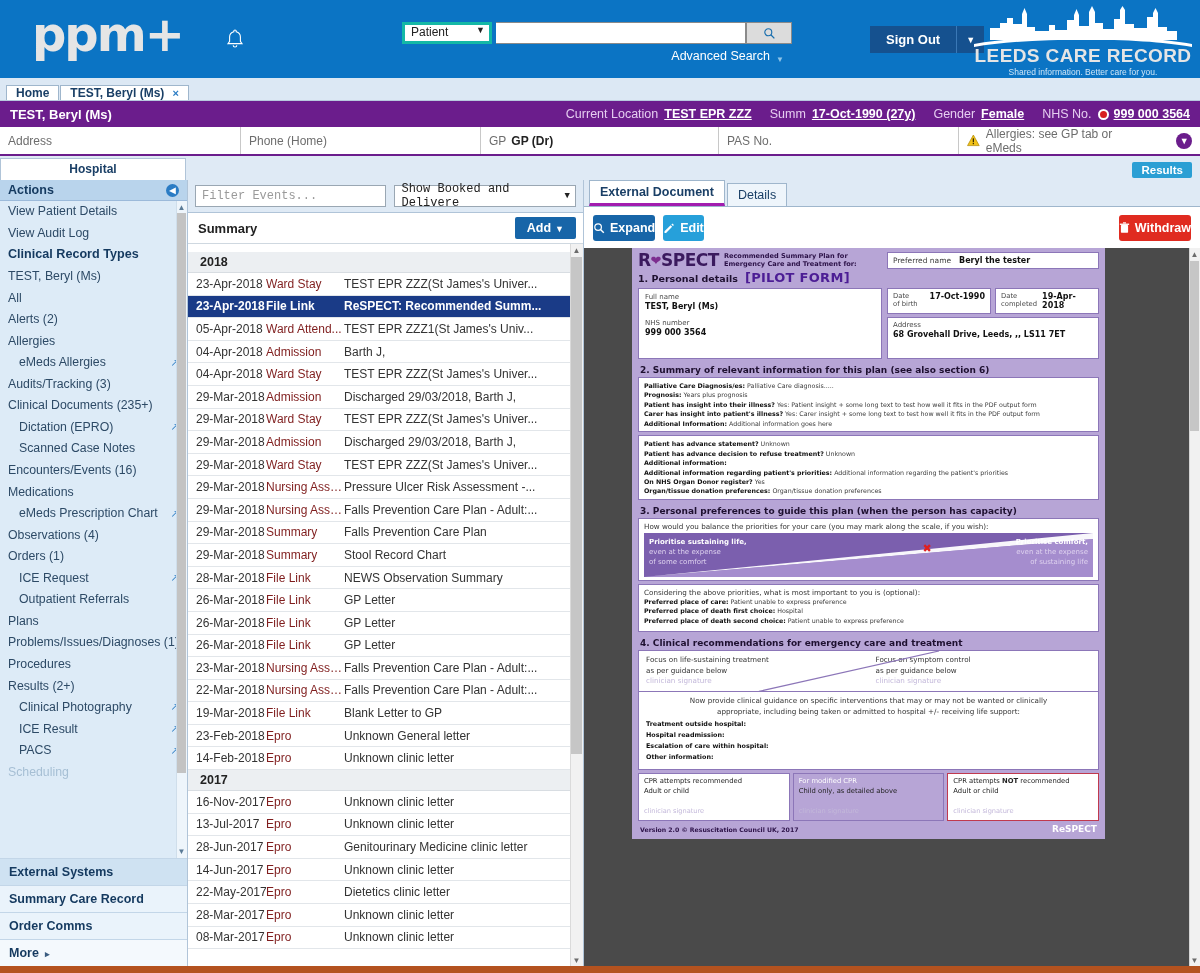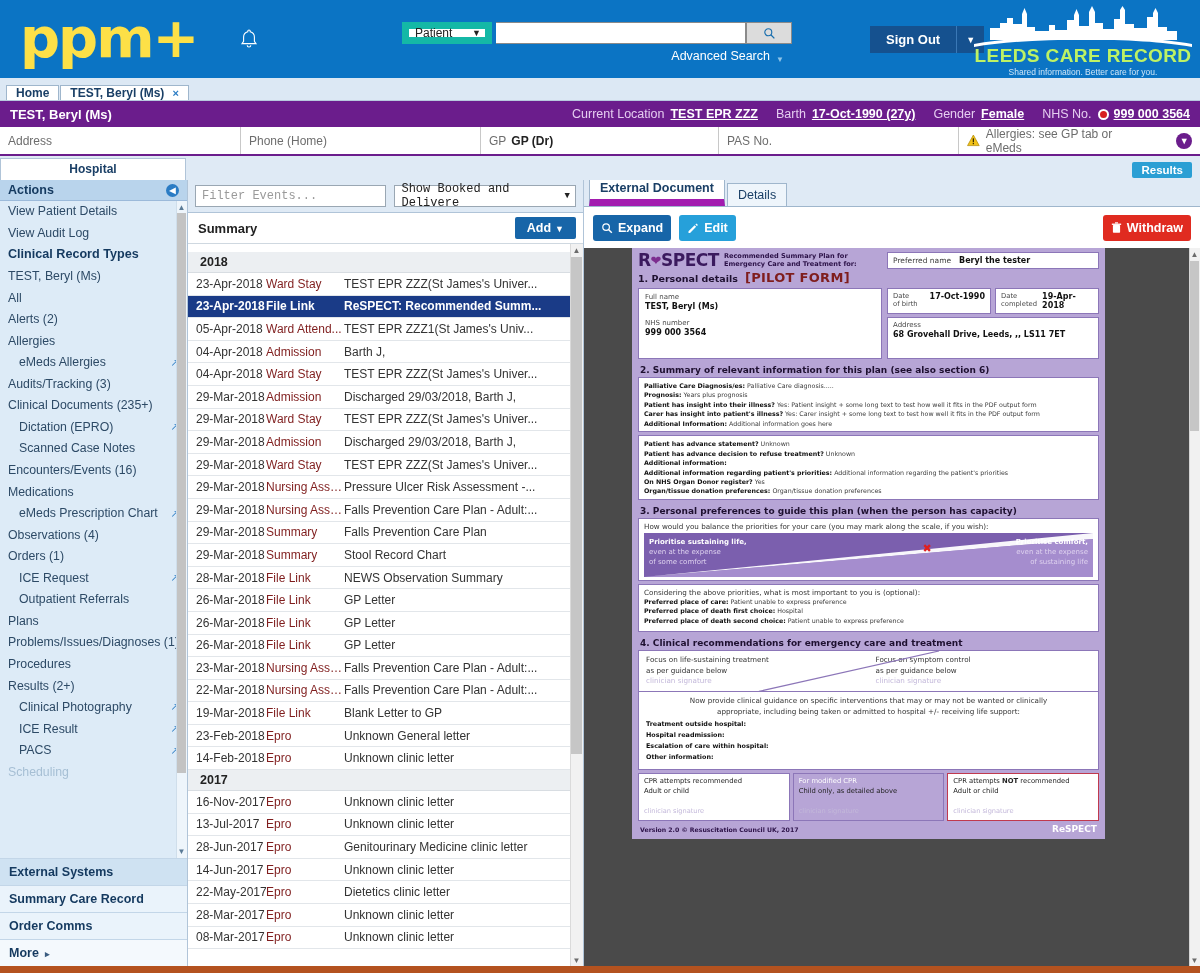--- a/index.html
+++ b/index.html
@@ -10,32 +10,32 @@
     font-size:12px; color:#222; background:#fff;
   }
   .app { width:1200px; height:973px; position:relative; display:flex; flex-direction:column; }
 
   
   .topbar {
     height:78px; background:#0b74c4; position:relative;
     display:flex; align-items:flex-start;
   }
   .logo-ppm {
-    color:#fde047; font-size:56px; font-weight:bold; letter-spacing:-2px;
+    color:#e5e5e5; font-size:48px; font-weight:bold; letter-spacing:-2px;
     font-family:"DejaVu Sans", sans-serif;
-    margin-left:20px; margin-top:10px; line-height:1;
+    margin-left:32px; margin-top:10px; line-height:1;
   }
   .bell { margin-left:42px; margin-top:28px; }
   .search-zone {
     position:absolute; left:402px; top:22px; width:390px;
   }
   .search-row { display:flex; align-items:stretch; }
   .search-type {
-    width:90px; height:22px; background:#fff; border:7px solid #14b8a6;
-    font-size:12px; display:flex; align-items:center; justify-content:space-between;
+    width:90px; height:22px; background:#fff; border:3px solid #14b8a6;
+    font-size:12px; display:flex; align-items:flex-start; justify-content:space-between;
     padding:0 4px 0 6px; color:#222;
   }
   .search-type .caret { font-size:9px; }
   .search-input {
     flex:1; height:22px; background:#fff; border:1px solid #8a8a8a;
     border-left:none; margin-left:4px;
   }
   .search-btn {
     width:46px; height:22px; background:#dcdcdc; border:1px solid #8a8a8a;
     display:flex; align-items:center; justify-content:center; color:#0b74c4;
@@ -54,21 +54,21 @@
   .signout {
     background:#15518f; color:#fff; font-weight:bold; font-size:13px;
     padding:6px 16px; border:none;
   }
   .signout-caret {
     background:#15518f; color:#fff; border-left:1px solid #3a78b6;
     padding:6px 9px; font-size:9px; display:flex; align-items:center;
   }
   .lcr { position:absolute; right:6px; top:6px; width:222px; text-align:center; }
   .lcr-sky { width:222px; height:42px; display:block; }
-  .lcr-t1 { color:#bef264; font-weight:bold; font-size:19px; letter-spacing:.4px; line-height:1; margin-top:-2px;}
+  .lcr-t1 { color:#e5e5e5; font-weight:bold; font-size:19px; letter-spacing:.4px; line-height:1; margin-top:-2px;}
   .lcr-t2 { color:#cfe6f7; font-size:8.5px; margin-top:2px; }
 
   
   .tabstrip {
     height:23px; background:#dce8f4; display:flex; align-items:flex-end;
     border-bottom:1px solid #b7cade; padding-left:6px;
   }
   .ptab {
     background:#fff; border:1px solid #9fb6cc; border-bottom:none;
     font-weight:bold; font-size:12px; color:#1a3f66;
@@ -221,27 +221,27 @@
   }
   .evt-up{top:0}.evt-dn{bottom:0}
 
   
   .rightcol { flex:1; background:#dfeaf5; display:flex; flex-direction:column; }
   .doc-tabs { height:26px; display:flex; align-items:flex-end; padding-left:5px; }
   .dtab {
     background:#eef5fb; border:1px solid #9fb6cc; border-bottom:none;
     font-size:12.5px; color:#1a3f66; padding:4px 10px; margin-right:2px;
   }
-  .dtab.active { background:#fff; font-weight:bold; border-bottom:7px solid #a21caf; }
+  .dtab.active { background:#fff; font-weight:bold; border-bottom:3px solid #a21caf; }
   .doc-toolbar {
     background:#fff; height:42px; display:flex; align-items:center;
     padding:0 9px; gap:8px; border-top:1px solid #9fb6cc;
   }
   .tb-btn {
-    font-size:12.5px; font-weight:bold; color:#fff; padding:6px 8px; border-radius:3px;
+    font-size:12.5px; font-weight:bold; color:#fff; padding:6px 0; border-radius:3px;
     display:flex; align-items:center; gap:5px;
   }
   .tb-expand { background:#1765a8; }
   .tb-edit { background:#26a0da; }
   .tb-withdraw { background:#e02b20; margin-left:auto; }
   .doc-viewport {
     flex:1; background:#4a4a4a; position:relative; overflow:hidden;
     margin:0 0 0 0;
   }
   .doc-scroll-track {
@@ -263,21 +263,21 @@
   }
   .rs-head { display:flex; align-items:flex-start; gap:6px; }
   .rs-left { flex:1; }
   .rs-logo { font-size:17px; font-weight:bold; color:#3b1a5e; letter-spacing:-.5px; line-height:1;
              display:flex; align-items:center;}
   .rs-logo .heart { color:#7c2d8f; font-size:13px; margin:0 0px; }
   .rs-logo-row { display:flex; align-items:center; gap:5px; }
   .rs-sub { font-size:6.6px; font-weight:bold; color:#2c1248; line-height:1.15; }
   .rs-sec1 { font-size:9.5px; font-weight:bold; color:#1e1030; margin-top:1px;
              display:flex; align-items:baseline; gap:7px;}
-  .rs-pilot { font-size:13px; font-weight:bold; color:#7f1d1d; letter-spacing:.3px; }
+  .rs-pilot { font-size:13px; font-weight:bold; color:#4c1d95; letter-spacing:.3px; }
   .rs-prefname {
     width:212px; background:#fff; border:1px solid #8c76b8; padding:3px 5px;
     font-size:7.5px; color:#3a3a3a;
   }
   .rs-prefname b { color:#111; font-size:8px; margin-left:8px; }
   .rs-row1 { display:flex; gap:5px; margin-top:3px; }
   .rs-box { background:#fff; border:1px solid #8c76b8; }
   .rs-fullname { flex:1; padding:4px 6px; }
   .rs-lbl { font-size:7px; color:#4a4a4a; }
   .rs-val { font-size:8px; font-weight:bold; color:#111; margin-top:1px; }
@@ -411,21 +411,21 @@
       <span>TEST, Beryl (Ms)</span>
       <span class="xc">×</span>
     </div>
   </div>
 
   <div class="pbanner">
     <span class="pname">TEST, Beryl (Ms)</span>
     <span class="spacer"></span>
     <span class="lbl">Current Location</span>
     <span class="loc">TEST EPR ZZZ</span>
-    <span class="lbl">Barth</span>
+    <span class="lbl">Summ</span>
     <span class="val">17-Oct-1990 (27y)</span>
     <span class="lbl">Gender</span>
     <span class="val">Female</span>
     <span class="lbl">NHS No.</span>
     <span class="nhs-dot"></span>
     <span class="val" style="margin-right:0">999 000 3564</span>
   </div>
 
   <div class="demostrip">
     <div class="demo-cell d1">

